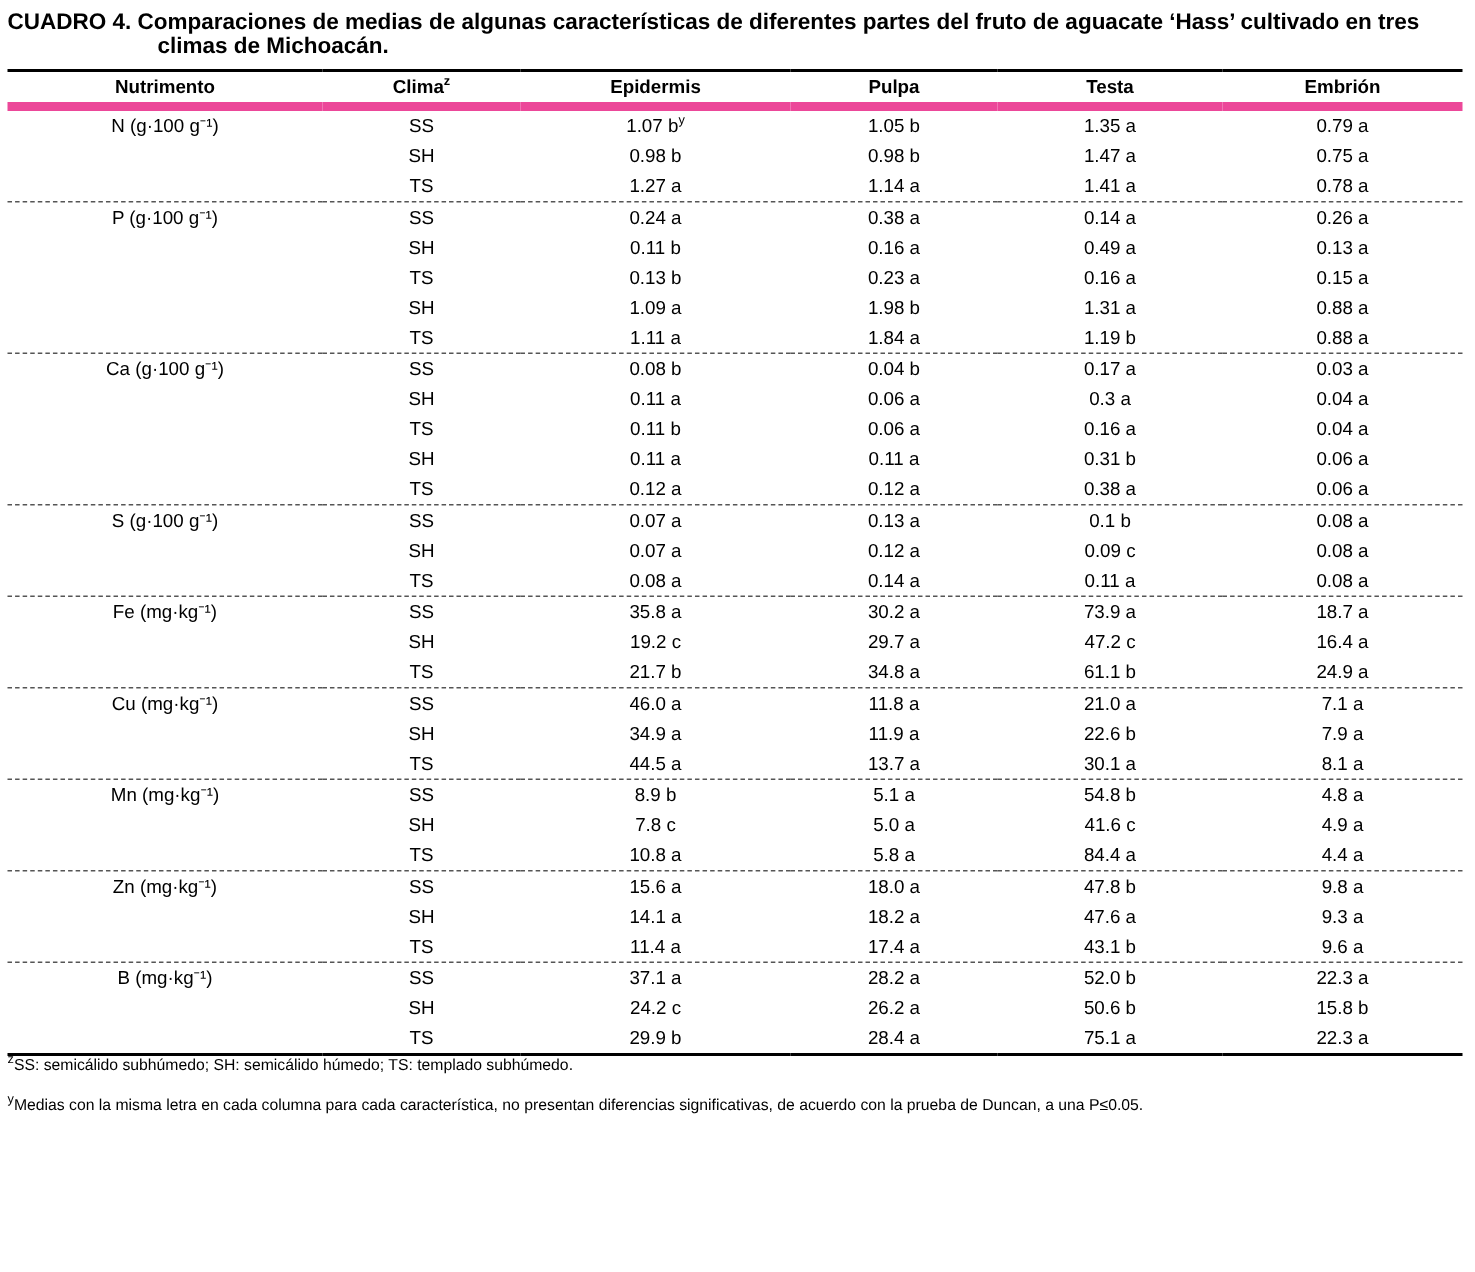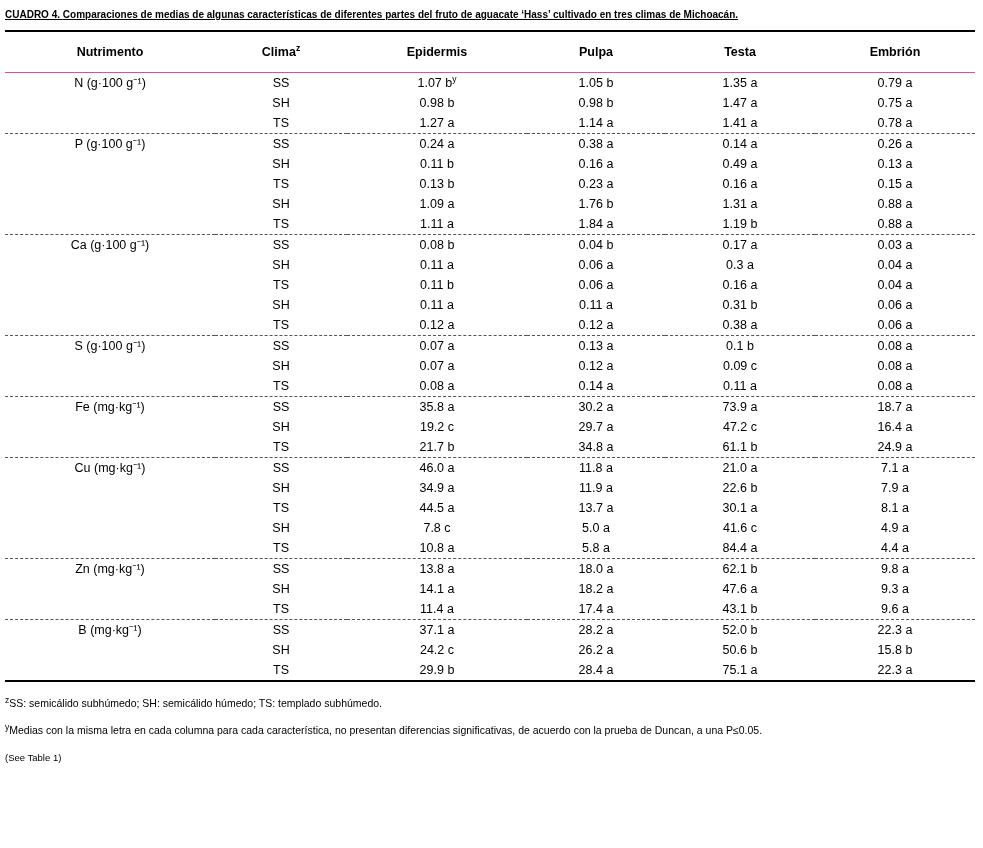--- a/index.html
+++ b/index.html
@@ -9,64 +9,63 @@
     color: #000000;
     width: 983px;
   }
   .page {
     width: 983px;
     min-height: 848px;
     padding: 7px 8px 4px 5px;
   }
   .caption {
     font-weight: bold;
-    font-size: 10px;
+    font-size: 15px;
     line-height: 16px;
-    text-decoration: underline;
   }
   .caption-es {
     padding-left: 100px;
     text-indent: -100px;
     margin-bottom: 7px;
   }
   .caption-en {
     margin-bottom: 9px;
   }
   table.data-table {
     width: 970px;
     border-collapse: collapse;
     table-layout: fixed;
     border-top: 2px solid #000;
     border-bottom: 2px solid #000;
   }
   table.data-table thead th {
     font-weight: bold;
     font-size: 12.5px;
     line-height: 16px;
-    border-bottom: 1px solid #ec4899;
-    padding: 12px 2px;
+    border-bottom: 6px solid #ec4899;
+    padding: 2px 2px;
     text-align: center;
   }
   table.data-table td {
     font-size: 12.5px;
     line-height: 16px;
     text-align: center;
     padding: 2px 2px;
     overflow: hidden;
     white-space: nowrap;
   }
   tr.group-start td {
     border-top: 1px dashed #555;
   }
   sup {
     font-size: 8.5px;
     line-height: 0;
     vertical-align: super;
   }
-  .footnotes { margin-top: 15px; }
+  .footnotes { }
   .footnote {
     font-size: 10.5px;
     line-height: 13px;
     margin-bottom: 14px;
   }
   .footnote.small { font-size: 9.5px; }
 </style>
 </head>
 <body>
 
@@ -140,21 +139,21 @@
           <td>TS</td>
           <td>0.13 b</td>
           <td>0.23 a</td>
           <td>0.16 a</td>
           <td>0.15 a</td>
         </tr>
         <tr>
           <td></td>
           <td>SH</td>
           <td>1.09 a</td>
-          <td>1.76 b</td>
+          <td>1.98 b</td>
           <td>1.31 a</td>
           <td>0.88 a</td>
         </tr>
         <tr>
           <td></td>
           <td>TS</td>
           <td>1.11 a</td>
           <td>1.84 a</td>
           <td>1.19 b</td>
           <td>0.88 a</td>
@@ -264,42 +263,50 @@
           <td>7.9 a</td>
         </tr>
         <tr>
           <td></td>
           <td>TS</td>
           <td>44.5 a</td>
           <td>13.7 a</td>
           <td>30.1 a</td>
           <td>8.1 a</td>
         </tr>
+        <tr class="group-start">
+          <td>Mn (mg·kg⁻¹)</td>
+          <td>SS</td>
+          <td>8.9 b</td>
+          <td>5.1 a</td>
+          <td>54.8 b</td>
+          <td>4.8 a</td>
+        </tr>
         <tr>
           <td></td>
           <td>SH</td>
           <td>7.8 c</td>
           <td>5.0 a</td>
           <td>41.6 c</td>
           <td>4.9 a</td>
         </tr>
         <tr>
           <td></td>
           <td>TS</td>
           <td>10.8 a</td>
           <td>5.8 a</td>
           <td>84.4 a</td>
           <td>4.4 a</td>
         </tr>
         <tr class="group-start">
           <td>Zn (mg·kg⁻¹)</td>
           <td>SS</td>
-          <td>13.8 a</td>
+          <td>15.6 a</td>
           <td>18.0 a</td>
-          <td>62.1 b</td>
+          <td>47.8 b</td>
           <td>9.8 a</td>
         </tr>
         <tr>
           <td></td>
           <td>SH</td>
           <td>14.1 a</td>
           <td>18.2 a</td>
           <td>47.6 a</td>
           <td>9.3 a</td>
         </tr>
@@ -334,16 +341,15 @@
           <td>28.4 a</td>
           <td>75.1 a</td>
           <td>22.3 a</td>
         </tr>
       </tbody>
   </table>
 
   <div class="footnotes">
       <div class="footnote"><sup>z</sup>SS: semicálido subhúmedo; SH: semicálido húmedo; TS: templado subhúmedo.</div>
       <div class="footnote"><sup>y</sup>Medias con la misma letra en cada columna para cada característica, no presentan diferencias significativas, de acuerdo con la prueba de Duncan, a una P≤0.05.</div>
-      <div class="footnote small">(See Table 1)</div>
     </div>
 
 </div>
 
 </body></html>

